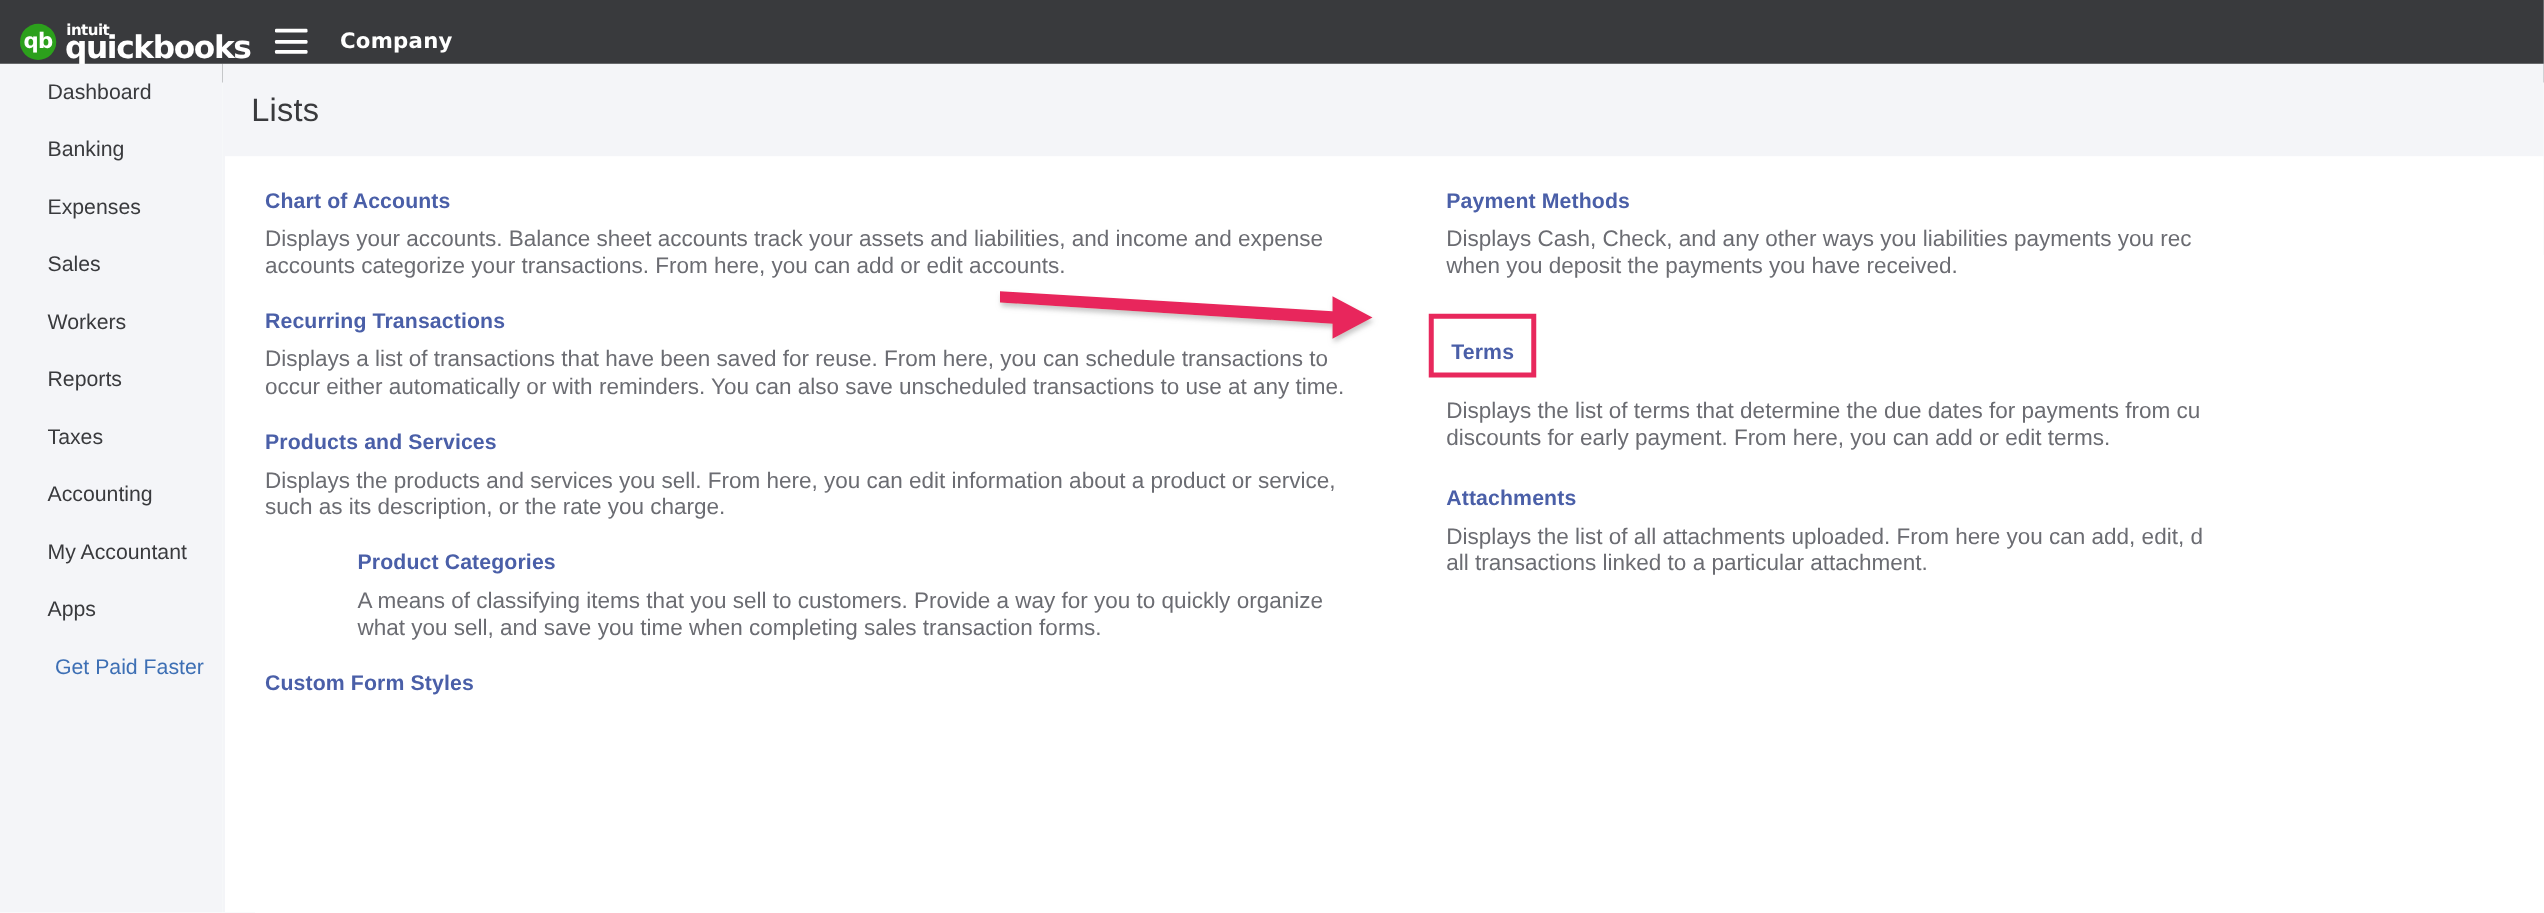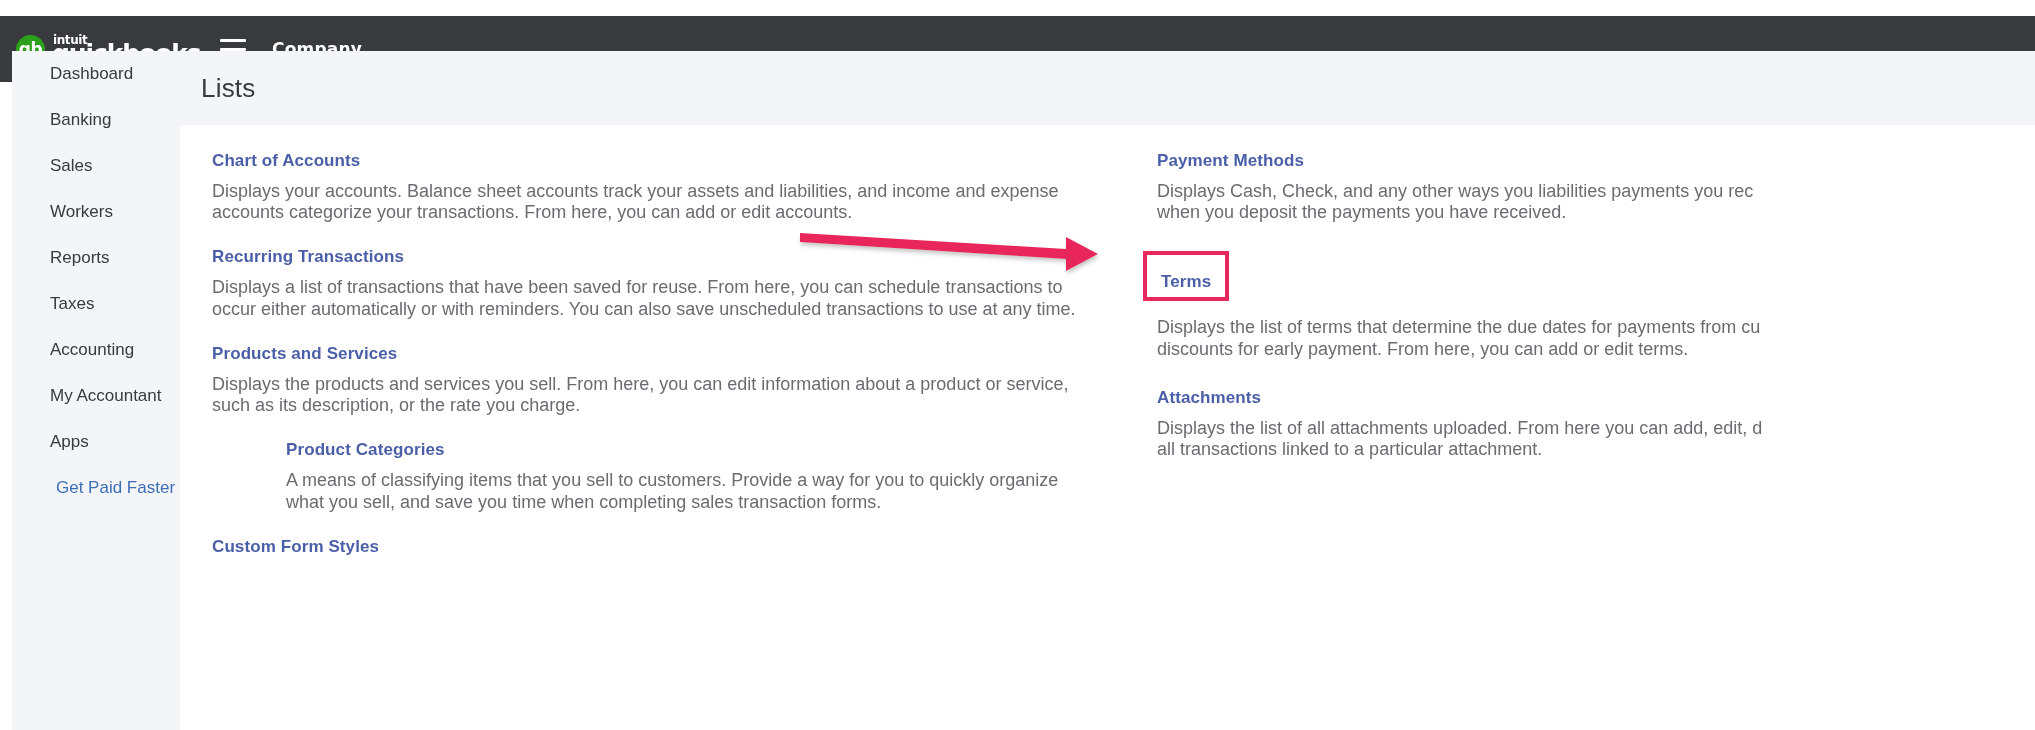--- a/index.html
+++ b/index.html
@@ -11,21 +11,21 @@
     width: 2035px;
     height: 730px;
     overflow: hidden;
     font-family: "Liberation Sans", sans-serif;
     -webkit-font-smoothing: antialiased;
   }
 
   
   .topbar {
     position: absolute;
-    top: 16px; left: 0;
+    top: 0; left: 0;
     width: 2035px;
     height: 66px;
     background: #393a3d;
     display: flex;
     align-items: center;
   }
   .brand {
     display: flex;
     align-items: flex-end;
     margin-left: 16px;
@@ -89,21 +89,21 @@
     color: #ffffff;
     font-size: 17px;
     font-weight: bold;
     letter-spacing: 0.2px;
     font-family: "DejaVu Sans", sans-serif;
   }
 
   
   .sidebar {
     position: absolute;
-    top: 51px; left: 12px;
+    top: 51px; left: 0;
     width: 178px;
     height: 679px;
     background: #f4f5f8;
   }
   .nav-item {
     height: 46px;
     display: flex;
     align-items: center;
     padding-left: 38px;
     font-size: 17px;
@@ -204,20 +204,21 @@
     <i></i>
     <i></i>
     <i></i>
   </div>
   <div class="company-label">Company</div>
 </div>
 
 <div class="sidebar">
   <div class="nav-item">Dashboard</div>
   <div class="nav-item">Banking</div>
+  <div class="nav-item">Expenses</div>
   <div class="nav-item">Sales</div>
   <div class="nav-item">Workers</div>
   <div class="nav-item">Reports</div>
   <div class="nav-item">Taxes</div>
   <div class="nav-item">Accounting</div>
   <div class="nav-item">My Accountant</div>
   <div class="nav-item">Apps</div>
   <div class="nav-item link-blue">Get Paid Faster</div>
 </div>
 

